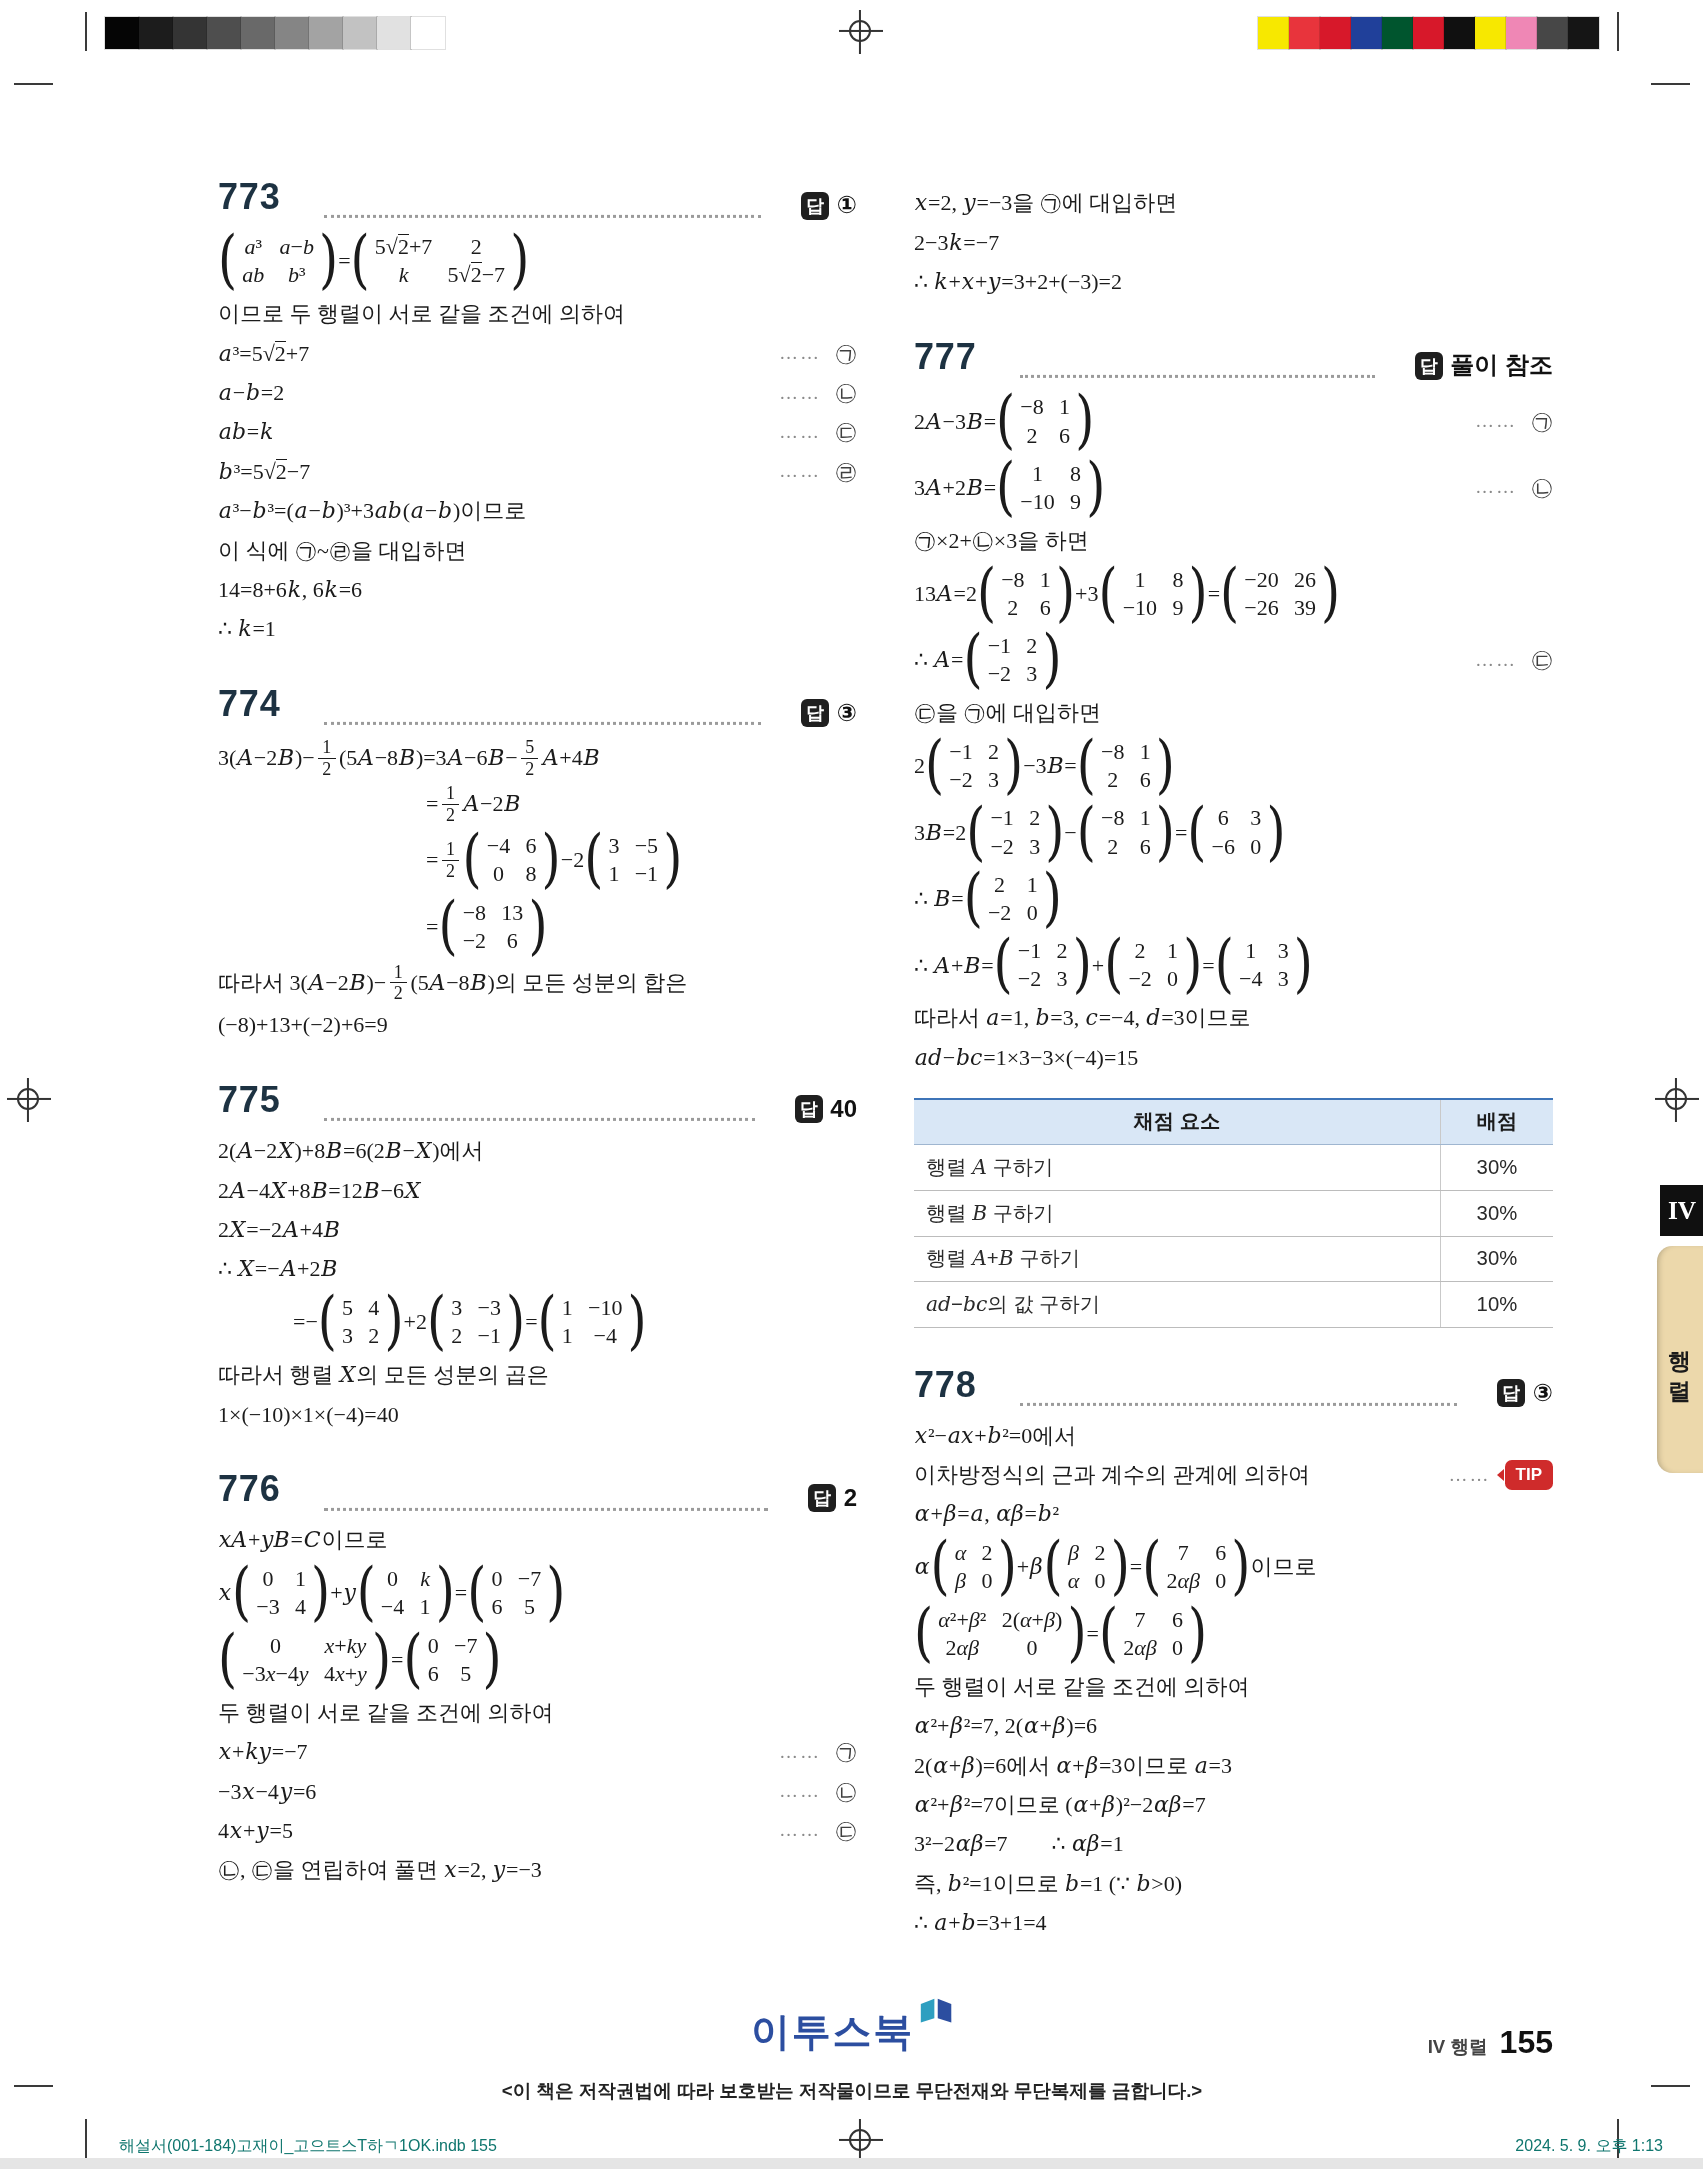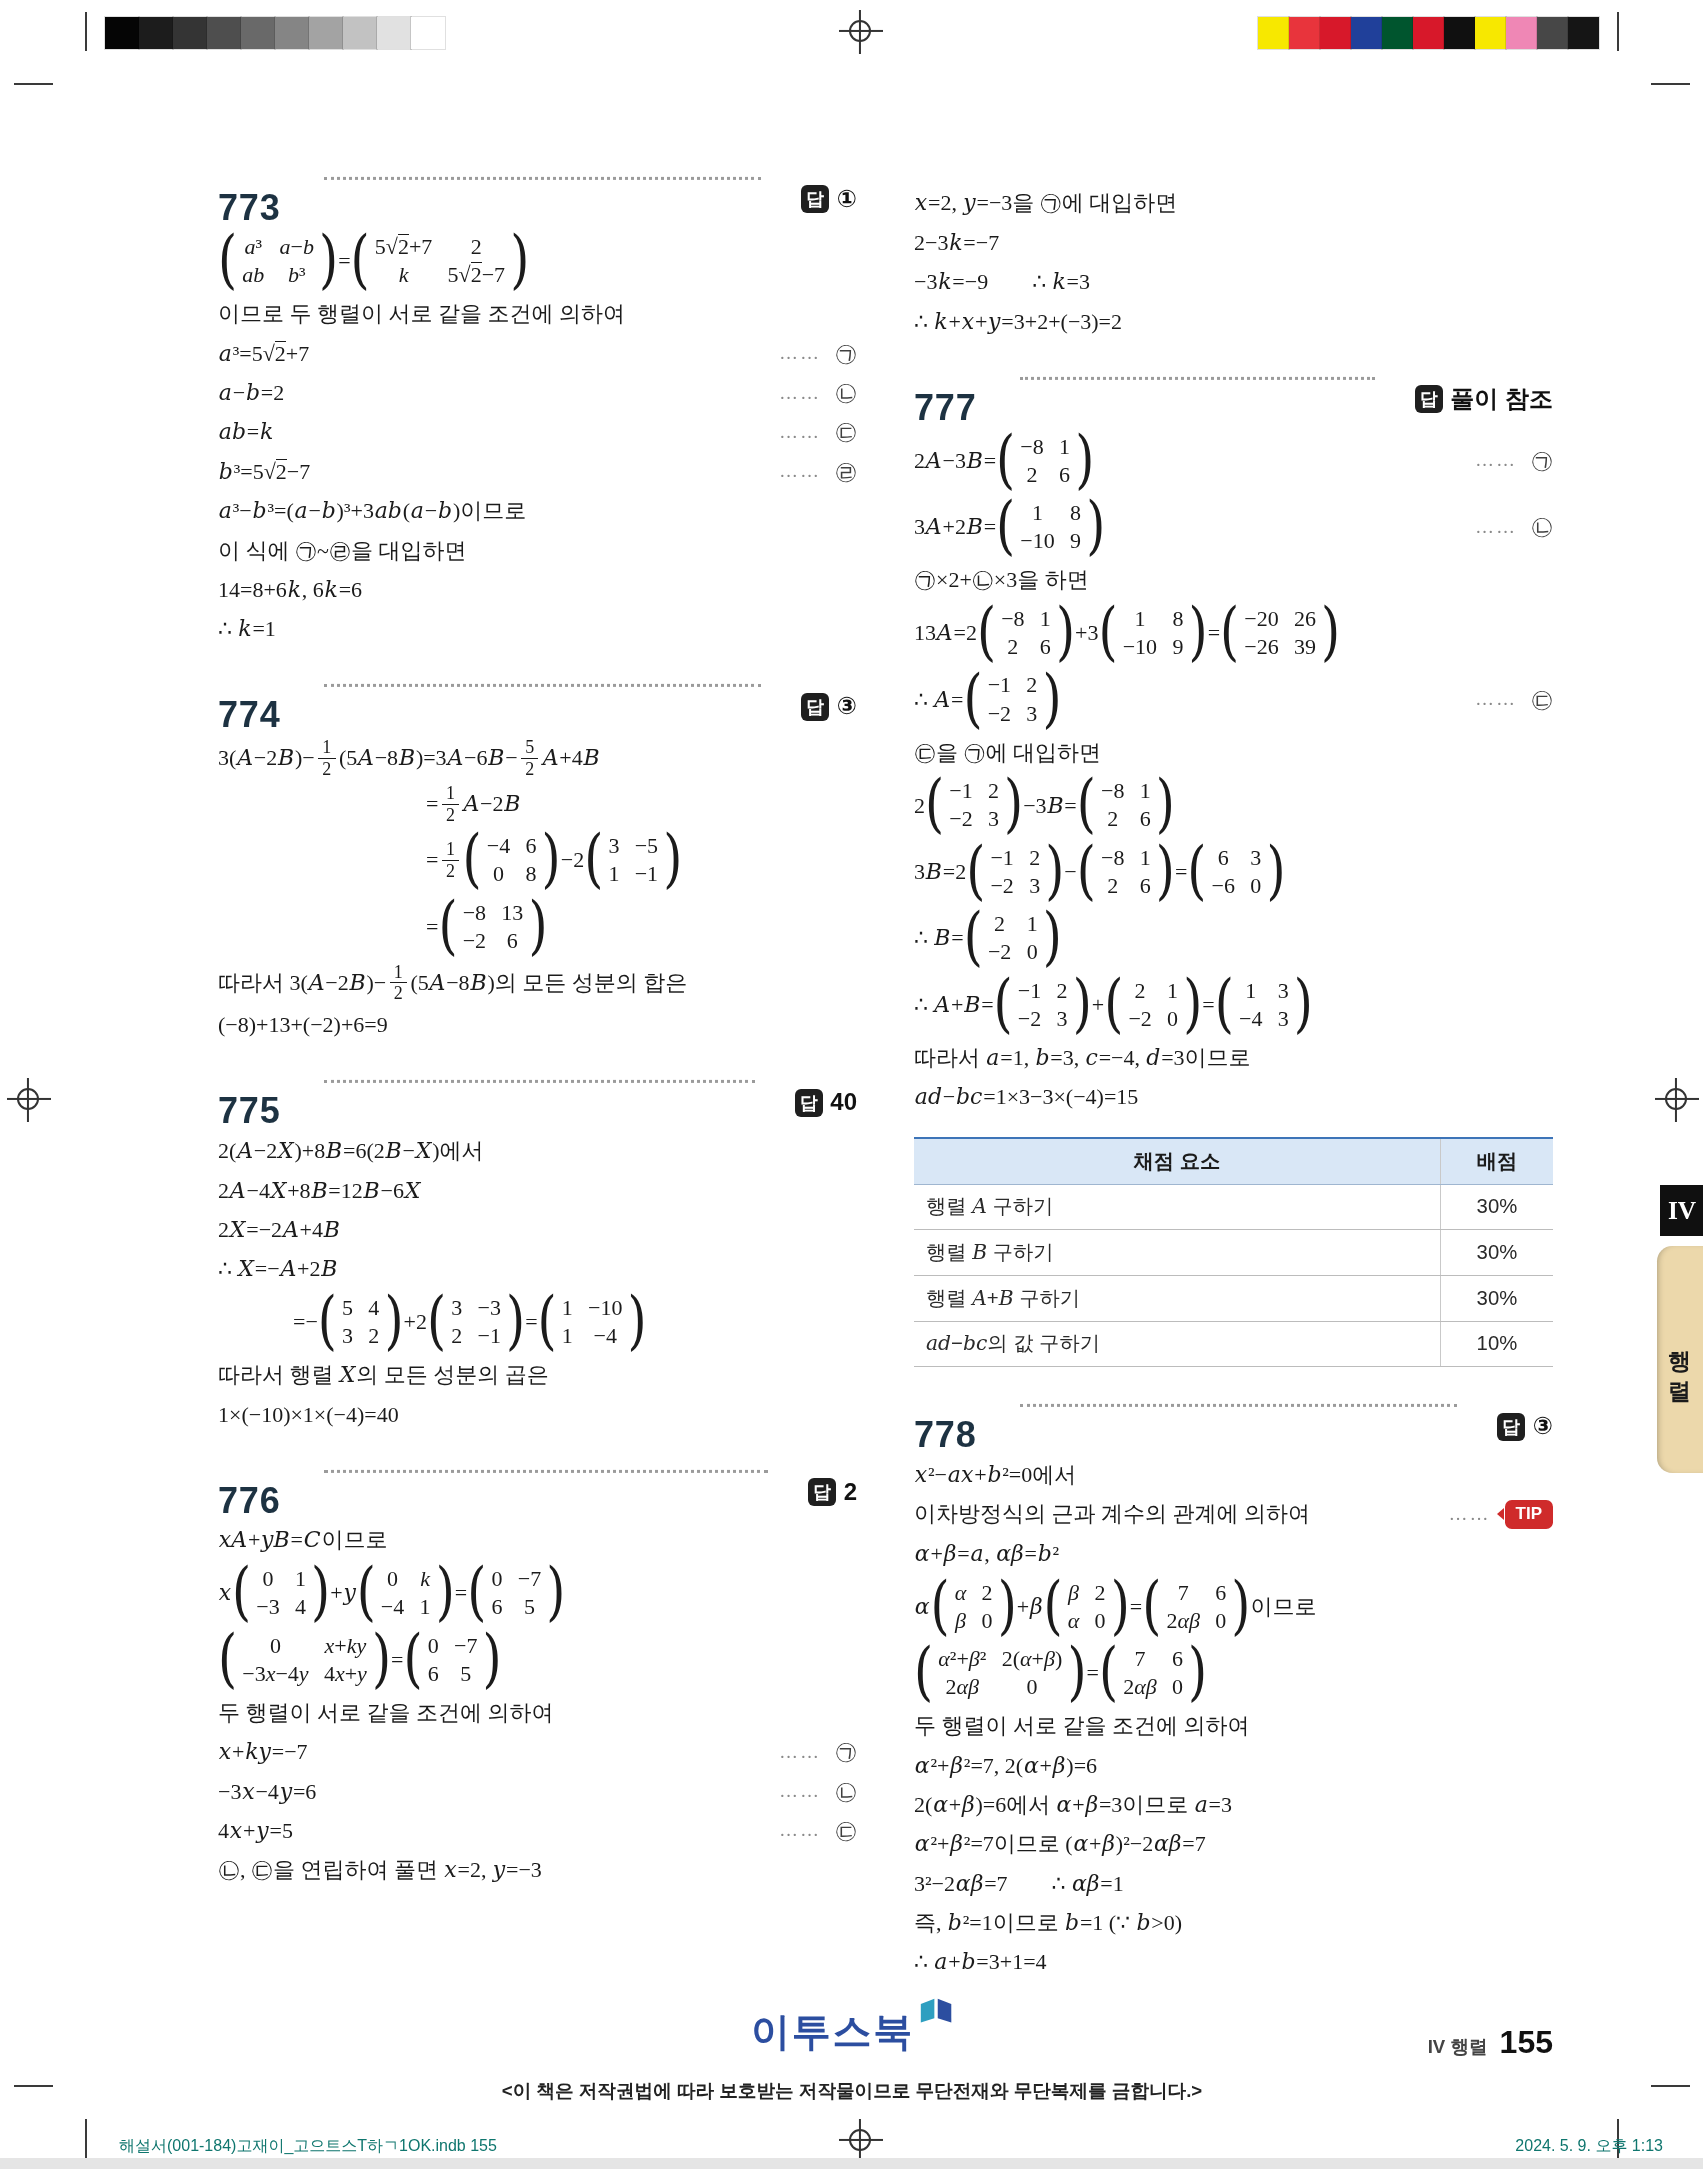--- a/index.html
+++ b/index.html
@@ -15,21 +15,21 @@
   .cc::after{content:"";position:absolute;top:50%;left:-12px;width:44px;height:2.1px;background:#333;transform:translateY(-50%);}
 
   
   .content{position:absolute;left:218px;top:182px;width:1335px;display:flex;gap:57px;}
   .col{width:639px;flex:none;font-size:22px;line-height:1.45;}
 
   .problem{margin-top:42px;}
   .col > .problem:first-child{margin-top:0;}
   .cont{margin-bottom:5.1px;}
 
-  .phead{display:flex;align-items:flex-start;height:41px;margin-bottom:6.8px;gap:28px;}
+  .phead{display:flex;align-items:flex-end;height:41px;margin-bottom:6.8px;gap:28px;}
   .pnum{font-family:"Liberation Sans","DejaVu Sans",sans-serif;font-weight:700;font-size:36px;color:#1d3242;letter-spacing:0.8px;}
   .leader{flex:1;border-bottom:3px dotted #9b9b9b;margin:0 12px 0 15.3px;transform:translateY(-5.1px);height:0;}
   .ans{display:flex;align-items:center;gap:7.6px;font-family:"Liberation Sans","DejaVu Sans",sans-serif;}
   .abadge{width:28px;height:28px;background:#1f1f1f;color:#fff;border-radius:6px;display:flex;align-items:center;justify-content:center;font-size:18px;font-weight:700;flex:none;}
   .aval{font-size:24px;font-weight:700;color:#111;}
 
   .line{display:flex;align-items:center;margin:3.4px 0;min-height:36px;}
   .lc{display:inline-flex;align-items:center;flex-wrap:wrap;}
   .kr,.math{white-space:pre-wrap;}
   .math i{font-family:"DejaVu Serif",serif;font-style:italic;padding:0 0.8px;}
@@ -517,25 +517,20 @@
         <div class="cont">
           <div class="line">
             <span class="lc">
               <span class="math"><i>x</i>=2, <i>y</i>=−3</span>
               <span class="kr">을 ㉠에 대입하면</span>
             </span>
           </div>
           <div class="line">
             <span class="lc">
               <span class="math">2−3<i>k</i>=−7</span>
-            </span>
-          </div>
-          <div class="line">
-            <span class="lc">
-              <span class="math">−3<i>k</i>=−9  ∴ <i>k</i>=3</span>
             </span>
           </div>
           <div class="line">
             <span class="lc">
               <span class="math">∴ <i>k</i>+<i>x</i>+<i>y</i>=3+2+(−3)=2</span>
             </span>
           </div>
         </div>
         <section class="problem">
           <div class="phead">

